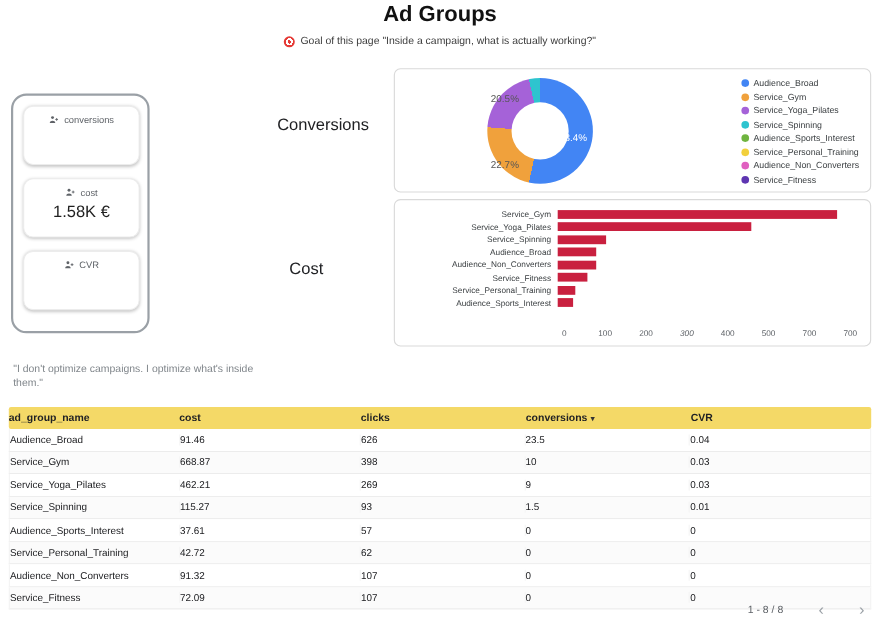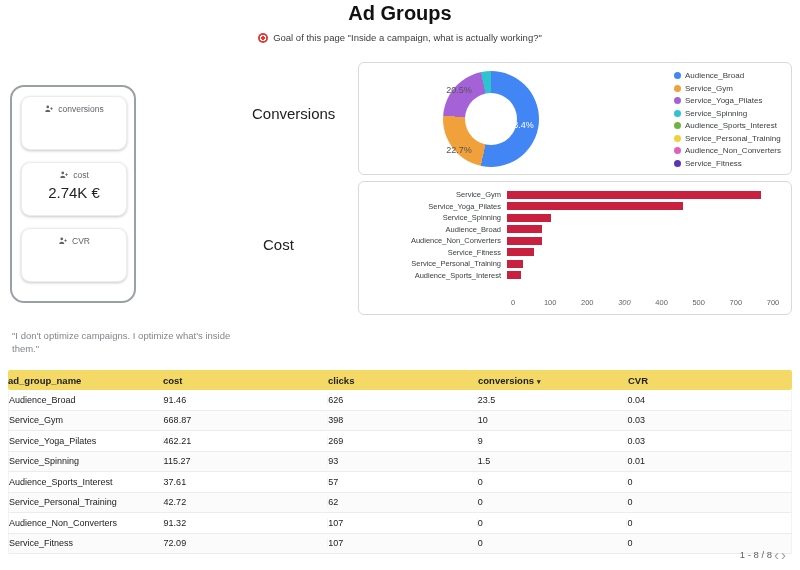--- a/index.html
+++ b/index.html
@@ -64,21 +64,21 @@
   .tcell{box-sizing:border-box;}
   .c0{width:155px}.c1{width:165px}.c2{width:150px}.c3{width:150px}.c4{width:164px}
   .trow{display:flex;height:19.5px;align-items:center;font-size:9px;background:#fff;
     border-bottom:1px solid #ececec;border-left:1px solid #f3f3f3;border-right:1px solid #f3f3f3;}
   .trow.alt{background:#fbfbfb;}
   .trow .tcell{border-right:1px solid #f4f4f4;}
   .trow .c4{border-right:none;}
   .sort-icon{font-size:7px;color:#333;margin-left:3px;}
 
   .pagination{position:absolute;right:14px;bottom:8px;display:flex;align-items:center;
-    gap:2px;font-size:9.5px;color:#5f6368;text-align:center;}
+    gap:32px;font-size:9.5px;color:#5f6368;text-align:center;}
   .pg-btn{font-size:15px;color:#9aa0a6;cursor:pointer;line-height:1;}
 </style>
 </head>
 <body>
 
 <div class="canvas">
 
   <div class="page-title">Ad Groups</div>
 
   <div class="goal">
@@ -103,21 +103,21 @@
       <div class="kpi-top">
         <span class="kpi-icon">
           <svg width="10" height="10" viewBox="0 0 24 24">
               <circle cx="9" cy="7" r="3.2" fill="#5f6368"></circle>
               <path d="M3 19c0-3.2 2.8-5 6-5s6 1.8 6 5z" fill="#5f6368"></path>
               <path d="M18 8v6M15 11h6" stroke="#5f6368" stroke-width="2" fill="none"></path>
             </svg>
         </span>
         <span class="kpi-label">cost</span>
       </div>
-      <div class="kpi-value">2.74K €</div>
+      <div class="kpi-value">1.58K €</div>
     </div>
     <div class="kpi-card k2">
       <div class="kpi-top">
         <span class="kpi-icon">
           <svg width="10" height="10" viewBox="0 0 24 24">
               <circle cx="9" cy="7" r="3.2" fill="#5f6368"></circle>
               <path d="M3 19c0-3.2 2.8-5 6-5s6 1.8 6 5z" fill="#5f6368"></path>
               <path d="M18 8v6M15 11h6" stroke="#5f6368" stroke-width="2" fill="none"></path>
             </svg>
         </span>

